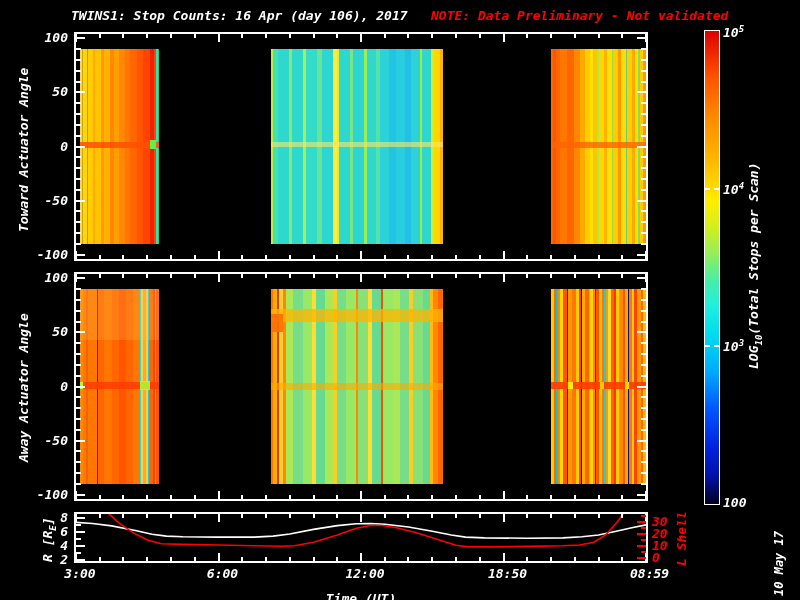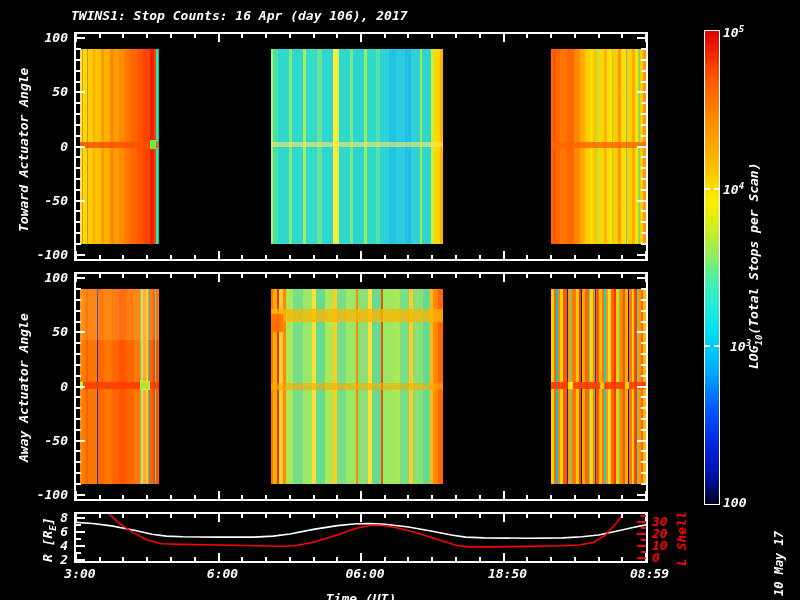--- a/index.html
+++ b/index.html
@@ -15,20 +15,21 @@
   #cbar{position:absolute;left:704px;top:30px;width:16px;height:475px;border:1px solid #fff;box-sizing:border-box;}
   #title-main{position:absolute;left:71px;top:8px;white-space:nowrap;}
   #title-note{position:absolute;left:431px;top:8px;white-space:nowrap;}
   #time-label{position:absolute;left:261px;top:591px;width:200px;text-align:center;}
 </style>
 </head>
 <body>
 
 <div id="chart">
   <div id="title-main">TWINS1: Stop Counts: 16 Apr (day 106), 2017</div>
+  <div id="title-note" class="red">NOTE: Data Preliminary - Not validated</div>
 
   <div class="rot" style="left:16px;top:232px;">Toward Actuator Angle</div>
   <div class="rot" style="left:16px;top:462px;">Away Actuator Angle</div>
   <div class="rot" style="left:40px;top:562px;"><span>R [R</span><sub>E</sub><span>]</span></div>
   <div class="rot red" style="left:674px;top:566px;">L Shell</div>
   <div class="rot" style="left:746px;top:369px;"><span>LOG</span><sub>10</sub><span>(Total Stops per Scan)</span></div>
   <div class="rot" style="left:772px;top:596px;font-size:12px;">10 May 17</div>
 
   <div id="p1" class="panel">
       <div style="position: absolute; left: 0.625%; width: 13.9583%; top: 6.73077%; height: 86.5385%; background: linear-gradient(to right, rgb(255, 210, 77) 0%, rgb(255, 210, 77) 2.89%, rgb(200, 168, 22) 2.89%, rgb(200, 168, 22) 4.34%, rgb(255, 215, 0) 4.34%, rgb(255, 215, 0) 8.67%, rgb(184, 154, 16) 8.67%, rgb(184, 154, 16) 10.12%, rgb(255, 204, 0) 10.12%, rgb(255, 204, 0) 15.9%, rgb(255, 170, 0) 15.9%, rgb(255, 170, 0) 18.79%, rgb(255, 196, 0) 18.79%, rgb(255, 196, 0) 26.01%, rgb(255, 153, 0) 26.01%, rgb(255, 153, 0) 30.35%, rgb(255, 179, 0) 30.35%, rgb(255, 179, 0) 37.57%, rgb(255, 136, 0) 37.57%, rgb(255, 136, 0) 43.35%, rgb(255, 160, 0) 43.35%, rgb(255, 160, 0) 49.13%, rgb(255, 136, 0) 49.13%, rgb(255, 136, 0) 56.36%, rgb(255, 119, 0) 56.36%, rgb(255, 119, 0) 63.58%, rgb(255, 102, 0) 63.58%, rgb(255, 102, 0) 72.25%, rgb(255, 85, 0) 72.25%, rgb(255, 85, 0) 79.48%, rgb(255, 68, 0) 79.48%, rgb(255, 68, 0) 88.15%, rgb(238, 34, 0) 88.15%, rgb(238, 34, 0) 93.93%, rgb(255, 68, 0) 93.93%, rgb(255, 68, 0) 96.82%, rgb(51, 221, 204) 96.82%, rgb(51, 221, 204) 98.27%, rgb(34, 204, 102) 98.27%, rgb(34, 204, 102) 99.42%, rgb(10, 51, 24) 99.42%, rgb(10, 51, 24) 100%);">
@@ -337,20 +338,20 @@
     <div style="position: absolute; left: 0px; top: 551.597px; width: 68px; text-align: right; color: rgb(255, 255, 255);">2</div>
     <div style="position: absolute; left: 0px; top: 537.567px; width: 68px; text-align: right; color: rgb(255, 255, 255);">4</div>
     <div style="position: absolute; left: 0px; top: 523.537px; width: 68px; text-align: right; color: rgb(255, 255, 255);">6</div>
     <div style="position: absolute; left: 0px; top: 509.507px; width: 68px; text-align: right; color: rgb(255, 255, 255);">8</div>
     <div style="position: absolute; left: 652px; top: 550.085px; width: 40px; color: rgb(255, 0, 0);">0</div>
     <div style="position: absolute; left: 652px; top: 537.941px; width: 40px; color: rgb(255, 0, 0);">10</div>
     <div style="position: absolute; left: 652px; top: 525.796px; width: 40px; color: rgb(255, 0, 0);">20</div>
     <div style="position: absolute; left: 652px; top: 513.651px; width: 40px; color: rgb(255, 0, 0);">30</div>
     <div style="position: absolute; left: 45px; top: 566px; width: 70px; text-align: center;">3:00</div>
     <div style="position: absolute; left: 187.5px; top: 566px; width: 70px; text-align: center;">6:00</div>
-    <div style="position: absolute; left: 330px; top: 566px; width: 70px; text-align: center;">06:00</div>
+    <div style="position: absolute; left: 330px; top: 566px; width: 70px; text-align: center;">12:00</div>
     <div style="position: absolute; left: 472.5px; top: 566px; width: 70px; text-align: center;">18:50</div>
     <div style="position: absolute; left: 614.596px; top: 566px; width: 70px; text-align: center;">08:59</div>
     <div style="position: absolute; left: 723px; top: 24px;"><span>10</span><sup>5</sup></div>
     <div style="position: absolute; left: 723px; top: 180.984px;"><span>10</span><sup>4</sup></div>
-    <div style="position: absolute; left: 723px; top: 338.016px; margin-left: 7px;"><span>10</span><sup>3</sup></div>
+    <div style="position: absolute; left: 723px; top: 338.016px;"><span>10</span><sup>3</sup></div>
     <div style="position: absolute; left: 723px; top: 495px;"><span>100</span></div>
   </div>
 
 </body></html>

